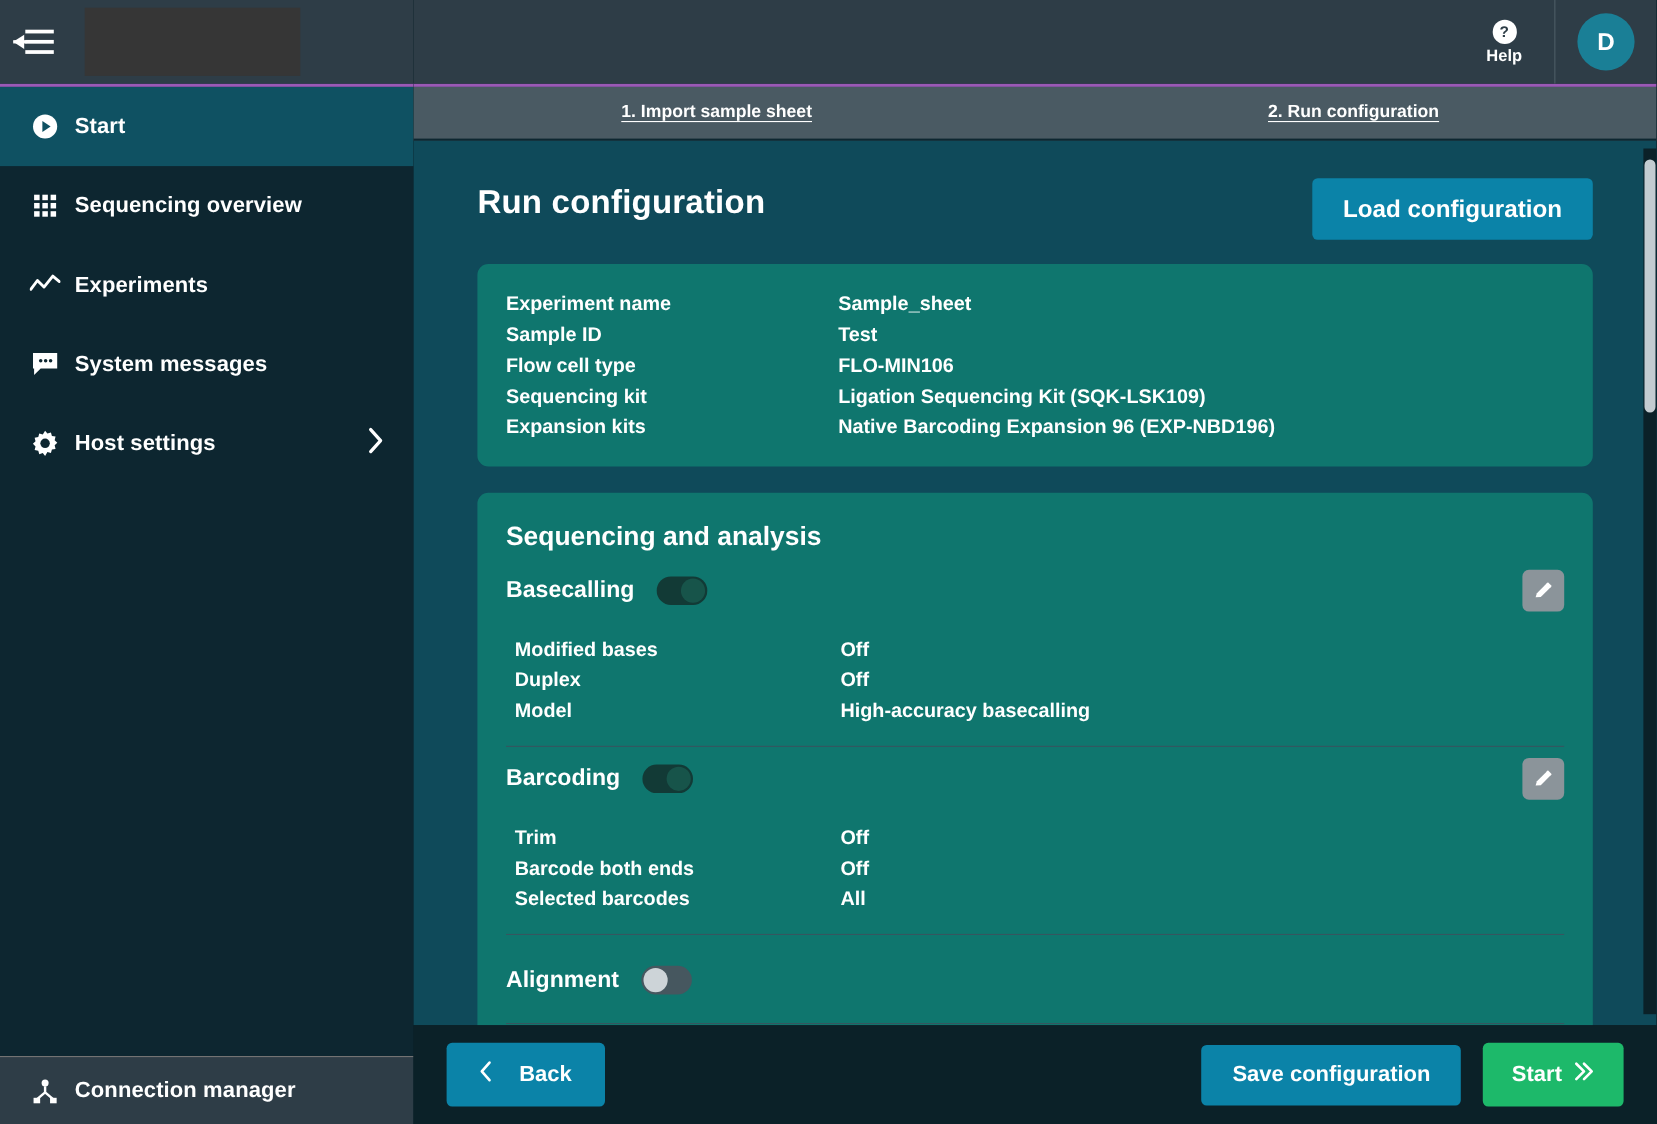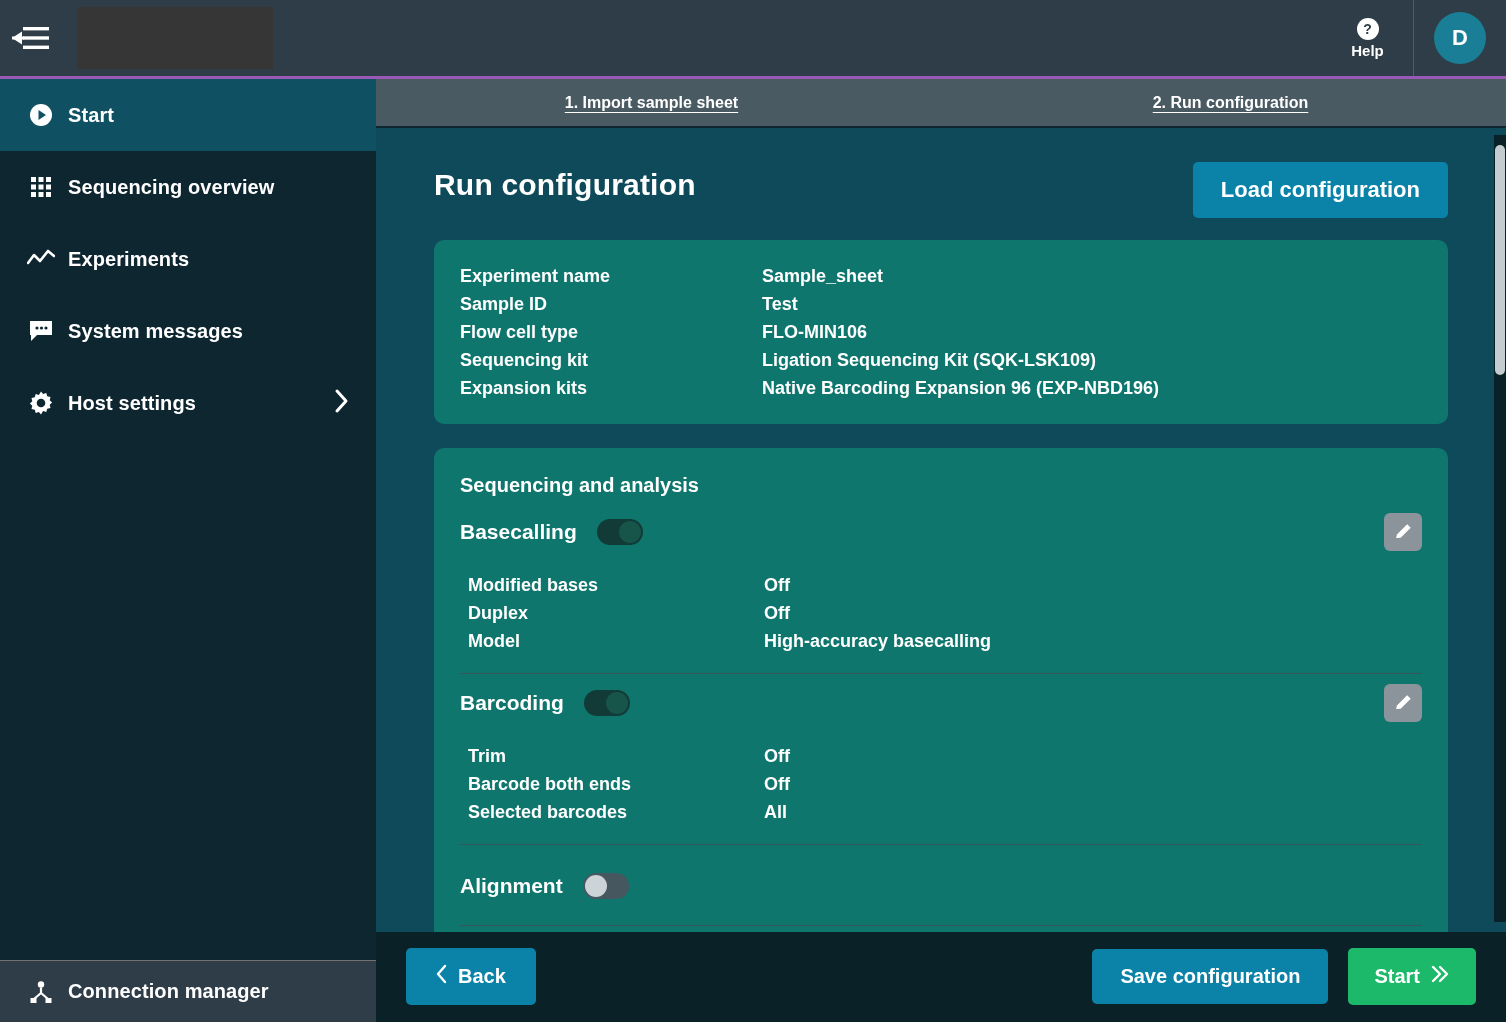--- a/index.html
+++ b/index.html
@@ -142,21 +142,21 @@
   }
   .panel.info { margin-bottom: 24px; padding: 22px 26px; }
   .kv-row { display: flex; font-size: 18px; line-height: 28px; }
   .kv-key {
     width: 302px; flex: 0 0 302px;
     color: #ffffff; font-weight: 700;
   }
   .kv-val { color: #ffffff; font-weight: 700; }
 
   .section-title {
-    color: #ffffff; font-size: 20px; font-weight: 700;
+    color: #ffffff; font-size: 24px; font-weight: 700;
     margin-bottom: 22px;
   }
   .toggle-row {
     display: flex; align-items: center; position: relative;
     margin-bottom: 12px;
   }
   .toggle-row .t-label {
     color: #ffffff; font-size: 21px; font-weight: 700;
     margin-right: 20px;
   }
@@ -202,21 +202,21 @@
   }
 
   .footer {
     height: 102px; background: #0b2128;
     display: flex; align-items: center;
     padding: 0 30px 0 30px; gap: 20px;
     position: relative;
   }
   .btn-back {
     background: #0b83a8; font-size: 20px;
-    padding: 16px 30px; display: flex; align-items: center; gap: 10px;
+    padding: 16px 30px; display: flex; align-items: center; gap: 24px;
   }
   .footer-spacer { flex: 1 1 auto; }
   .btn-save { background: #0b83a8; font-size: 20px; padding: 16px 28px; }
   .btn-start {
     background: #1db96a; font-size: 20px; padding: 16px 26px;
     display: flex; align-items: center; gap: 10px;
   }
 </style>
 </head>
 <body>

